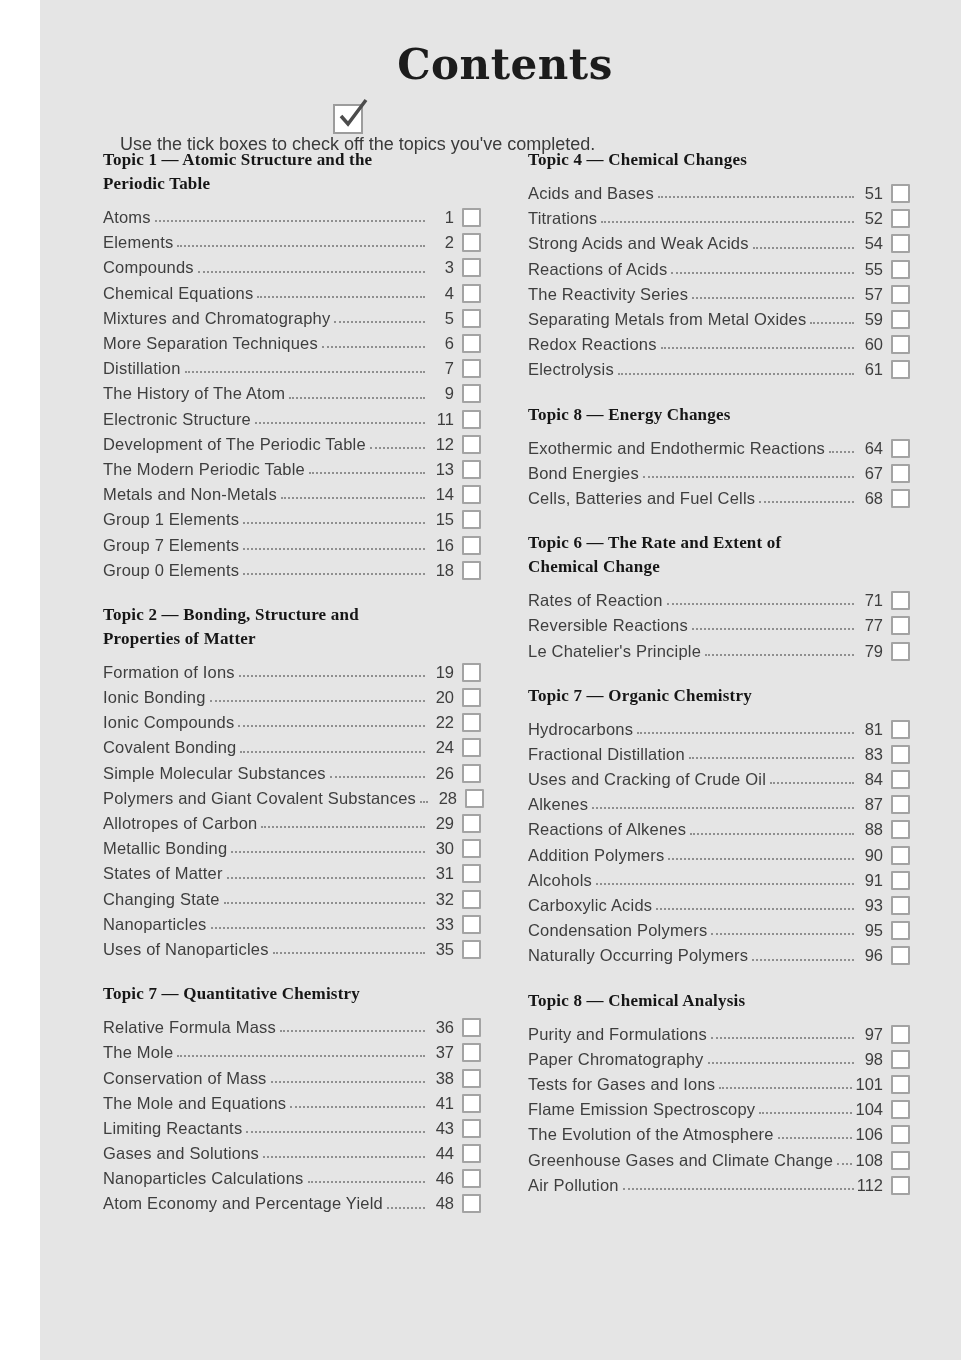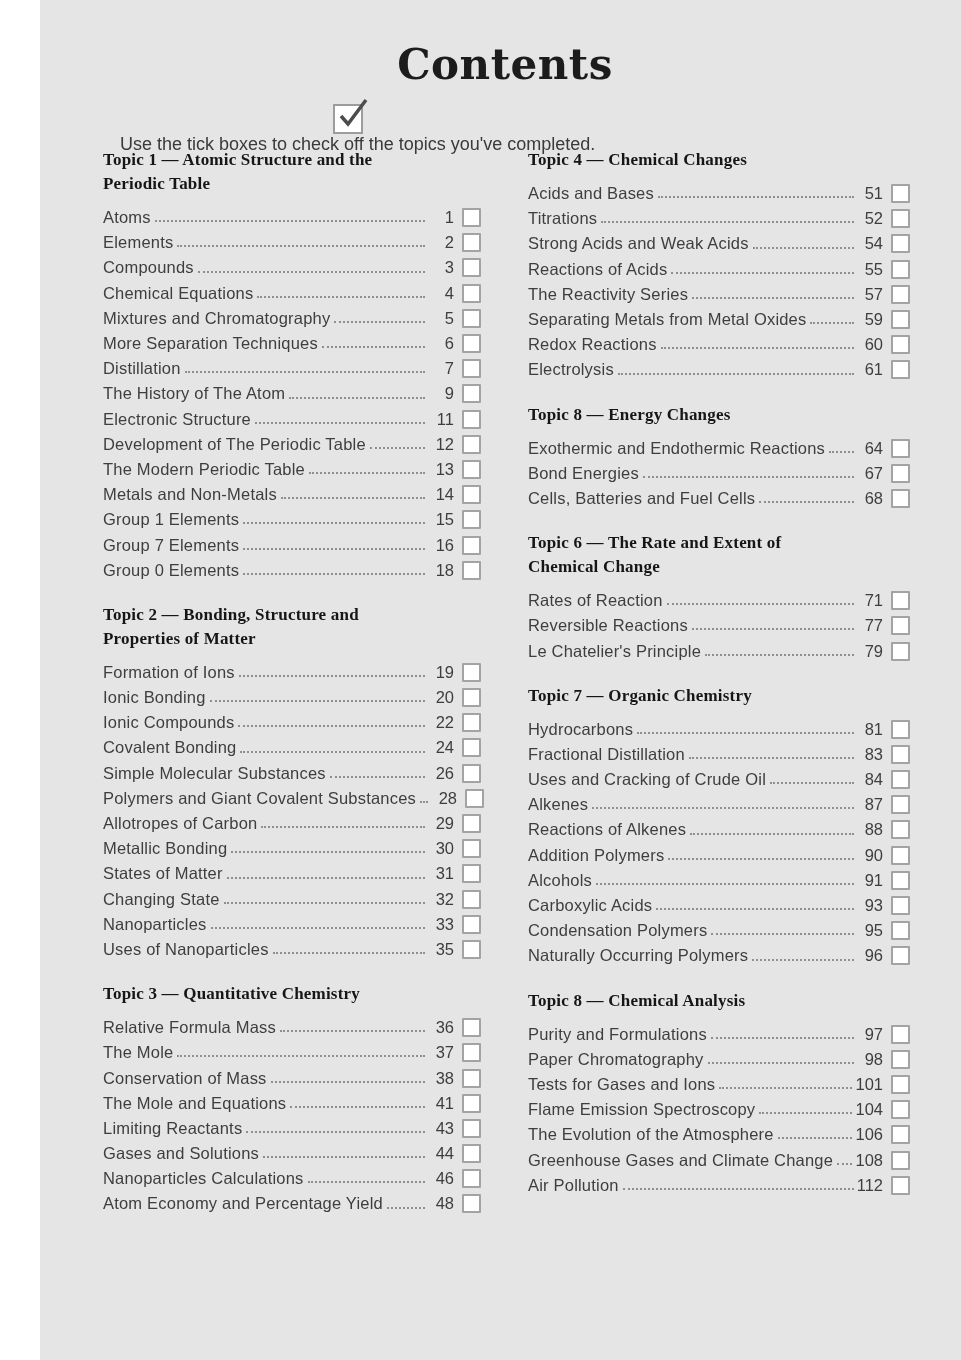--- a/index.html
+++ b/index.html
@@ -267,21 +267,21 @@
         </div>
         <div class="entry">
           <span class="entry-label">Uses of Nanoparticles</span>
           <span class="leader"></span>
           <span class="entry-page">35</span>
           <span class="entry-checkbox"></span>
         </div>
       </section>
       <section class="topic-section">
         <h2 class="topic-heading">
-          <div class="hline">Topic 3 — Quantitative Chemistry</div>
+          <div class="hline">Topic 7 — Quantitative Chemistry</div>
         </h2>
         <div class="entry">
           <span class="entry-label">Relative Formula Mass</span>
           <span class="leader"></span>
           <span class="entry-page">36</span>
           <span class="entry-checkbox"></span>
         </div>
         <div class="entry">
           <span class="entry-label">The Mole</span>
           <span class="leader"></span>

